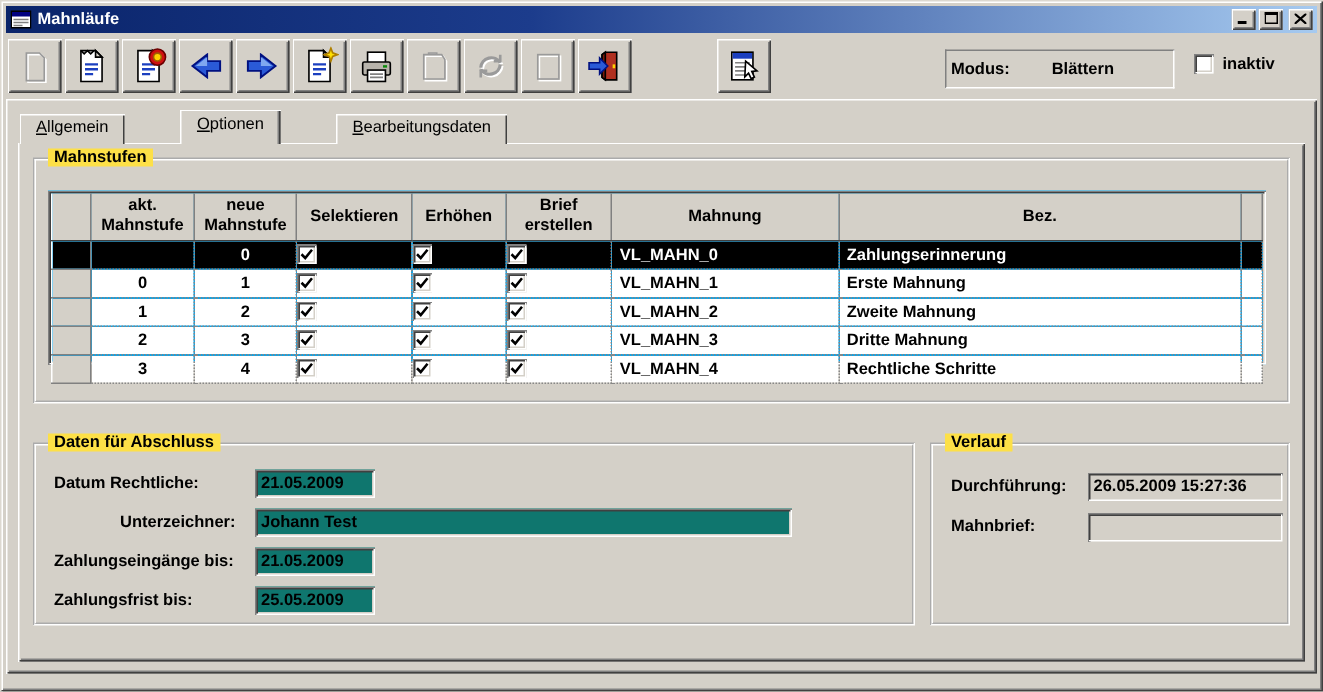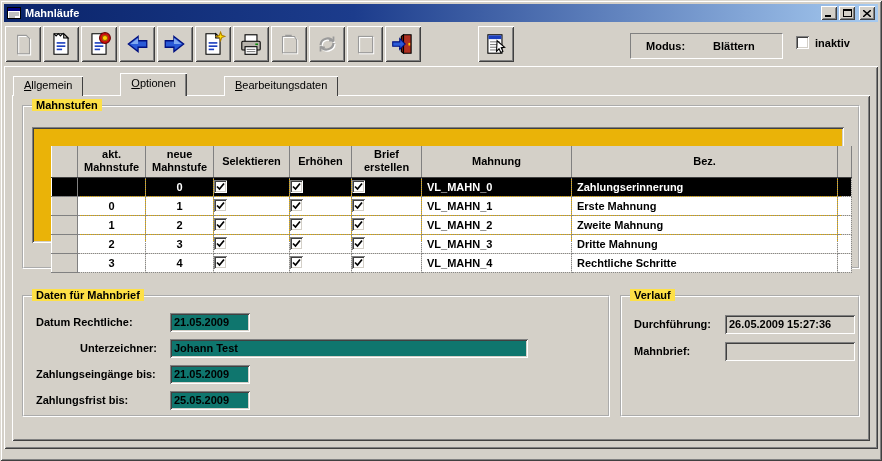--- a/index.html
+++ b/index.html
@@ -23,21 +23,21 @@
   .winbtn.close{margin-left:4px;}
   
   .toolbar{position:absolute;left:4px;top:24px;right:4px;height:42px;}
   .tb{position:absolute;top:2px;width:36px;height:36px;background:#d4d0c8;
       display:flex;align-items:center;justify-content:center;
       box-shadow:inset 1px 1px 0 #fff, inset -1px -1px 0 #404040,
                  inset 2px 2px 0 #d4d0c8, inset -2px -2px 0 #808080;}
   .modus{position:absolute;left:626px;top:9px;width:153px;height:26px;
      border:1px solid;border-color:#808080 #fff #fff #808080;
      display:flex;align-items:center;}
-  .modus .mlabel{margin-left:15px;}
+  .modus .mlabel{margin-left:3px;}
   .modus .mvalue{margin-left:28px;}
   .cbx{width:13px;height:13px;background:#fff;display:flex;align-items:center;justify-content:center;
     box-shadow:inset 1px 1px 0 #808080, inset -1px -1px 0 #fff,
                inset 2px 2px 0 #404040, inset -2px -2px 0 #d4d0c8;}
   .inaktiv{position:absolute;left:792px;top:12px;display:flex;align-items:center;}
   .inaktiv .clabel{margin-left:6px;}
   
   .client{position:absolute;left:4px;top:66px;right:4px;bottom:12px;
     box-shadow:inset 1px 1px 0 #fff, inset -1px -1px 0 #404040,
                inset 2px 2px 0 #d4d0c8, inset -2px -2px 0 #808080;}
@@ -49,23 +49,23 @@
   .page{position:absolute;left:8px;right:8px;top:29px;bottom:8px;
     box-shadow:inset 1px 1px 0 #fff, inset -1px -1px 0 #404040,
                inset 2px 2px 0 #d4d0c8, inset -2px -2px 0 #808080;}
   
   .group{position:absolute;border:2px groove #fff;}
   .legend{position:absolute;top:-8px;left:8px;background:#fde047;padding:0 4px;font-weight:bold;white-space:nowrap;}
   #grp-mahnstufen{left:10px;right:10px;top:10px;height:164px;}
   #grp-mahnbrief{left:10px;top:200px;width:588px;height:122px;}
   #grp-verlauf{left:608px;right:10px;top:200px;height:122px;}
   
-  .tablewrap{position:absolute;left:8px;right:14px;top:20px;height:116px;background:#eab308;
+  .tablewrap{position:absolute;left:8px;right:14px;top:20px;height:116px;background:#0ea5e9;
     box-shadow:inset 1px 1px 0 #808080, inset -1px -1px 0 #fff,
-               inset 2px 2px 0 #404040, inset -2px -2px 0 #d4d0c8;padding:19px;}
+               inset 2px 2px 0 #404040, inset -2px -2px 0 #d4d0c8;padding:2px;}
   table.grid{border-collapse:collapse;table-layout:fixed;width:100%;}
   table.grid th{height:31px;background:#d4d0c8;font-weight:bold;font-size:11px;text-align:center;
     border-right:1px solid #808080;border-bottom:1px solid #404040;border-left:1px solid #fff;
     white-space:pre-line;line-height:13px;padding:0;}
   table.grid td{height:19px;background:#fff;font-weight:bold;font-size:11px;text-align:center;
     border-right:1px dotted #888;border-bottom:1px dotted #888;padding:0;overflow:hidden;white-space:nowrap;}
   table.grid td.selcol{background:#d4d0c8;border-right:1px solid #808080;border-bottom:1px solid #808080;
     border-left:1px solid #fff;border-top:1px solid #fff;}
   table.grid td.l{text-align:left;padding-left:5px;}
   tr.selected td{background:#000;color:#fff;}
@@ -426,21 +426,21 @@
                   <td class="l">VL_MAHN_4</td>
                   <td class="l">Rechtliche Schritte</td>
                   <td></td>
                 </tr>
               </tbody>
             </table>
         </div>
       </div>
 
       <div class="group" id="grp-mahnbrief">
-        <span class="legend">Daten für Mahnbrief</span>
+        <span class="legend">Daten für Abschluss</span>
         <div id="mahnbrief-fields">
             <span class="flabel" style="left: 12px; top: 19px;">Datum Rechtliche:</span>
             <div class="fld" style="left: 146px; top: 16px; width: 80px;">21.05.2009</div>
             <span class="flabel" style="left: 12px; top: 45px; padding-left: 44px;">Unterzeichner:</span>
             <div class="fld" style="left: 146px; top: 42px; width: 358px;">Johann Test</div>
             <span class="flabel" style="left: 12px; top: 71px;">Zahlungseingänge bis:</span>
             <div class="fld" style="left: 146px; top: 68px; width: 80px;">21.05.2009</div>
             <span class="flabel" style="left: 12px; top: 97px;">Zahlungsfrist bis:</span>
             <div class="fld" style="left: 146px; top: 94px; width: 80px;">25.05.2009</div>
           </div>

